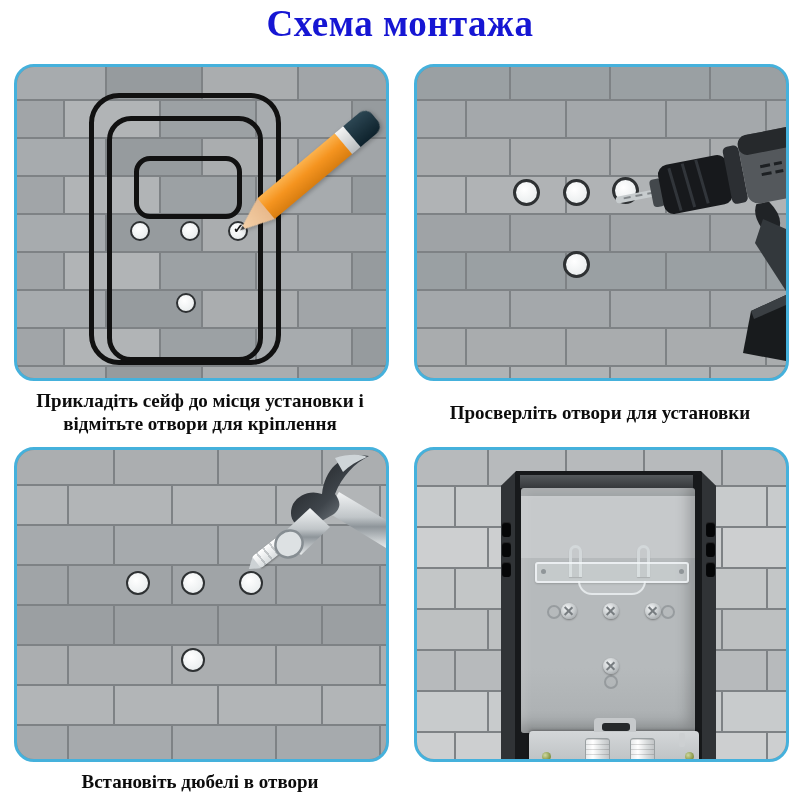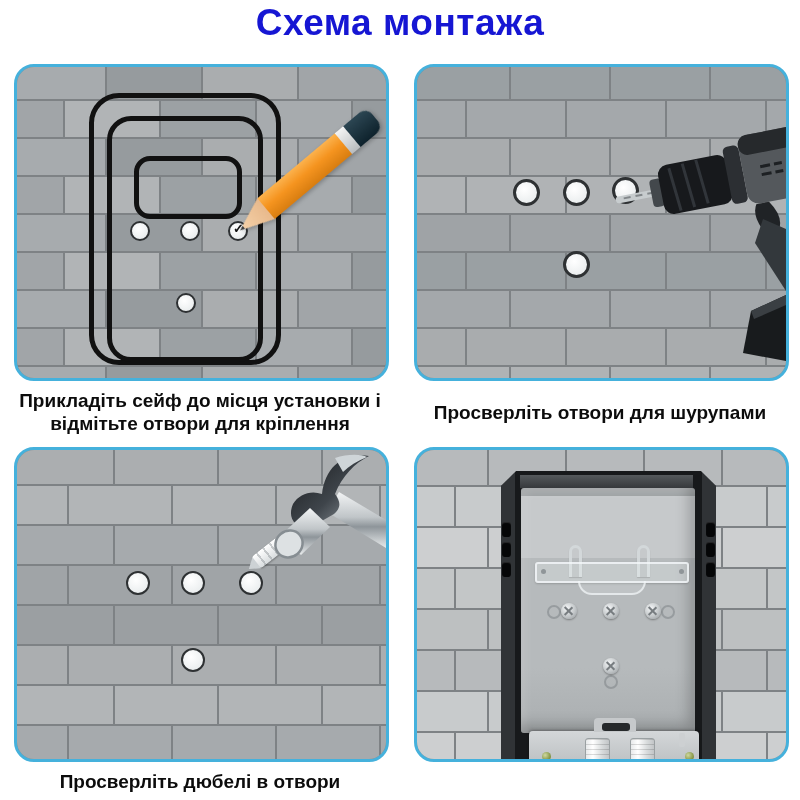--- a/index.html
+++ b/index.html
@@ -1,17 +1,17 @@
 <!DOCTYPE html>
 <html><head>
 <meta charset="utf-8">
 <style>
   html,body{margin:0;padding:0;background:#fff;}
   .page{position:relative;width:800px;height:800px;background:#fff;overflow:hidden;
-        font-family:Liberation Sans, sans-serif;}
+        font-family:Liberation Serif, serif;}
   .title{position:absolute;top:2px;left:0;width:100%;text-align:center;
          font-size:37px;font-weight:700;color:#1616d3;letter-spacing:.5px;}
   .panel{position:absolute;border:3px solid #45b1dc;border-radius:20px;overflow:hidden;
          background:#7e8285;box-sizing:border-box;}
   .p1{left:14px;top:64px;width:375px;height:317px;}
   .p2{left:414px;top:64px;width:375px;height:317px;}
   .p3{left:14px;top:447px;width:375px;height:315px;}
   .p4{left:414px;top:447px;width:375px;height:315px;}
   .bricks{position:absolute;inset:0;}
   .bricks i{position:absolute;display:block;
@@ -219,21 +219,21 @@
         <rect x="326" y="78" width="100" height="70" rx="12" fill="#54585c"></rect>
         <rect x="326" y="78" width="100" height="20" rx="9" fill="#26292c"></rect>
         <path d="M344 112 h10 M344 120 h10 M358 112 h8 M358 120 h8" stroke="#1d2023" stroke-width="3"></path>
         <path d="M346 148 q12 18 4 30 l-16 -5 q-7 -15 -1 -25 z" fill="#202326"></path>
       </g>
       <path d="M346 152 L369 162 L369 224 L338 176 Z" fill="#33383c"></path>
       <path d="M334 244 L369 228 L369 294 L326 286 Z" fill="#181b1d"></path>
       <path d="M334 244 L369 228 L369 238 L337 252 Z" fill="#3a3f43"></path>
     </svg>
   </section>
-  <div class="cap cap2">Просверліть отвори для шурупами</div>
+  <div class="cap cap2">Просверліть отвори для установки</div>
 
   <section class="panel p3">
     <div class="bricks">
         <i style="left:-6px;top:-4px;width:102px;height:38px;background:#abaeb0"></i>
         <i style="left:98px;top:-4px;width:102px;height:38px;background:#abaeb0"></i>
         <i style="left:202px;top:-4px;width:102px;height:38px;background:#abaeb0"></i>
         <i style="left:306px;top:-4px;width:102px;height:38px;background:#abaeb0"></i>
         <i style="left:-52px;top:36px;width:102px;height:38px;background:#b2b5b7"></i>
         <i style="left:52px;top:36px;width:102px;height:38px;background:#b2b5b7"></i>
         <i style="left:156px;top:36px;width:102px;height:38px;background:#b2b5b7"></i>
@@ -289,21 +289,21 @@
         </linearGradient>
       </defs>
       <polygon points="322,42 369,70 369,98 310,62" fill="url(#silH)"></polygon>
       <path d="M305,44 C308,16 328,2 352,6 C338,13 325,26 318,44 C324,52 324,58 317,64
                L296,76 C281,81 269,70 276,54 C282,44 294,40 305,44 Z" fill="url(#hdG)"></path>
       <path d="M318,8 C330,4 344,4 350,7 C340,11 332,16 326,22 Z" fill="#cfd5d8"></path>
       <polygon points="293,58 313,77 284,105 263,86" fill="url(#silH)"></polygon>
       <ellipse cx="272" cy="94" rx="14" ry="13" transform="rotate(-40 272 94)" fill="#dde1e3" stroke="#868d92" stroke-width="2.5"></ellipse>
     </svg>
   </section>
-  <div class="cap cap3">Просверліть дюбелі в отвори</div>
+  <div class="cap cap3">Встановіть дюбелі в отвори</div>
 
   <section class="panel p4">
     <div class="bricks">
         <i style="left:-6px;top:-4px;width:76px;height:39px;background:#b7babc"></i>
         <i style="left:72px;top:-4px;width:76px;height:39px;background:#b7babc"></i>
         <i style="left:150px;top:-4px;width:76px;height:39px;background:#b7babc"></i>
         <i style="left:228px;top:-4px;width:76px;height:39px;background:#b7babc"></i>
         <i style="left:306px;top:-4px;width:76px;height:39px;background:#b7babc"></i>
         <i style="left:-39px;top:37px;width:76px;height:39px;background:#c8cbcc"></i>
         <i style="left:39px;top:37px;width:76px;height:39px;background:#c8cbcc"></i>

